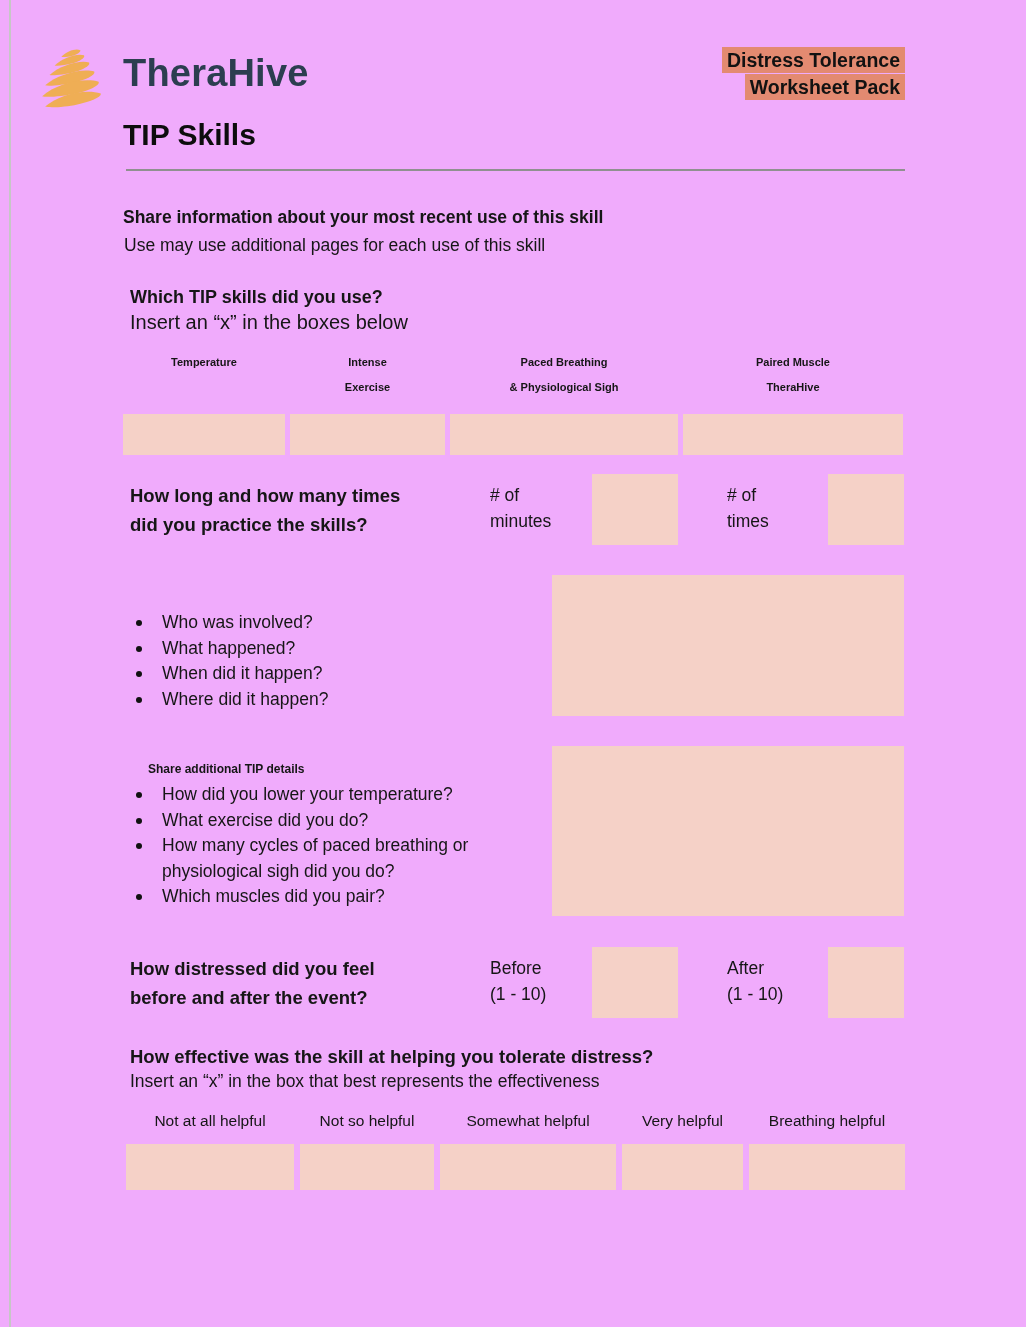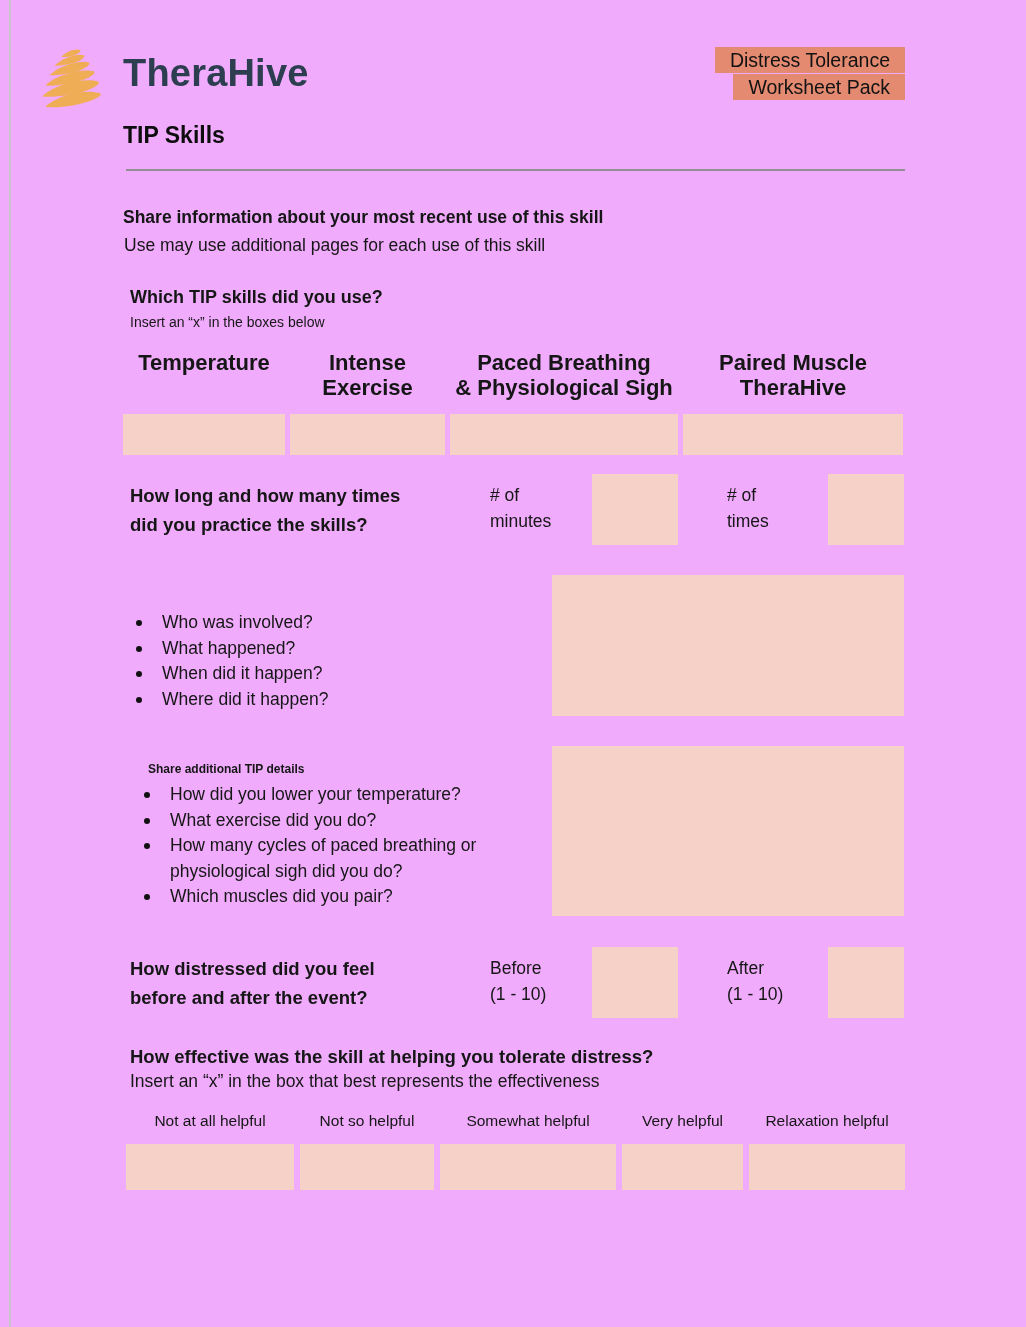--- a/index.html
+++ b/index.html
@@ -12,35 +12,35 @@
     font-family:"Liberation Sans", sans-serif;
     color:#161616;
     overflow:hidden;
   }
   .left-edge { position:absolute; left:9px; top:0; width:2px; height:1327px; background:#c6c6c6; }
 
   
   .logo { position:absolute; left:36px; top:45px; width:74px; height:66px; }
   .brand-name { position:absolute; left:123px; top:52px; font-size:38px; line-height:42px; font-weight:700; color:#2c3e50; letter-spacing:0.2px; }
   .badge { position:absolute; right:121px; top:47px; display:flex; flex-direction:column; align-items:flex-end; }
-  .badge-line { background:#e38a71; color:#121212; font-weight:400; font-size:19.5px; line-height:24px; padding:1px 15px; margin-bottom:1px; white-space:nowrap; }
-  .page-title { position:absolute; left:123px; top:116px; font-size:23px; line-height:38px; font-weight:800; color:#0d0d0d; }
+  .badge-line { background:#e38a71; color:#121212; font-weight:700; font-size:19.5px; line-height:24px; padding:1px 5px; margin-bottom:1px; white-space:nowrap; }
+  .page-title { position:absolute; left:123px; top:116px; font-size:30px; line-height:38px; font-weight:800; color:#0d0d0d; }
   .rule { position:absolute; left:126px; top:169px; width:779px; height:2px; background:#909090; }
 
   
   .intro-heading { position:absolute; left:123px; top:205px; font-size:17.5px; line-height:24px; font-weight:700; }
   .intro-note { position:absolute; left:124px; top:233px; font-size:17.5px; line-height:24px; }
 
   
   .q-skills-heading { position:absolute; left:130px; top:285px; font-size:18px; line-height:24px; font-weight:700; }
-  .q-skills-sub { position:absolute; left:130px; top:310px; font-size:14px; line-height:24px;text-align:center; }
+  .q-skills-sub { position:absolute; left:130px; top:310px; font-size:20px; line-height:24px;text-align:center; }
 
   .skills-grid { position:absolute; left:123px; width:781px; display:grid; grid-template-columns:162px 155px 228px 220px; column-gap:5px; }
   .skills-headers { top:350px; }
-  .skill-head { text-align:center; font-weight:700; font-size:22px; line-height:25px; }
+  .skill-head { text-align:center; font-weight:700; font-size:11px; line-height:25px; }
   .skills-boxes { top:414px; }
   .pink { background:#f5d1c7; }
   .skill-box { height:41px; }
 
   
   .practice-q { position:absolute; left:130px; top:481px; font-size:18.5px; line-height:29px; font-weight:700; }
   .small-label { position:absolute; font-size:17.5px; line-height:26px; }
   .lbl-minutes { left:490px; top:482px; }
   .lbl-times { left:727px; top:482px; }
   .box-minutes { position:absolute; left:592px; top:474px; width:86px; height:71px; }
@@ -50,21 +50,21 @@
   .cause-heading { position:absolute; left:130px; top:584px; font-size:18.5px; line-height:25px; font-weight:700; }
   .bullet-list { position:absolute; display:flex; flex-direction:column; }
   .cause-list { left:136px; top:610px; width:400px; }
   .bullet-item { display:flex; align-items:flex-start; }
   .dot { flex:0 0 auto; width:6px; height:6px; border-radius:50%; background:#111; margin:10px 0 0 0; }
   .bullet-text { font-size:17.5px; line-height:25.5px; padding-left:20px; }
   .big-box-cause { position:absolute; left:552px; top:575px; width:352px; height:141px; }
 
   
   .details-heading { position:absolute; left:148px; top:757px; font-size:12px; line-height:25px; font-weight:700; }
-  .details-list { left:144px; top:782px; width:412px; }
+  .details-list { left:136px; top:782px; width:412px; }
   .big-box-details { position:absolute; left:552px; top:746px; width:352px; height:170px; }
 
   
   .distress-q { position:absolute; left:130px; top:954px; font-size:18.5px; line-height:29px; font-weight:700; }
   .lbl-before { left:490px; top:955px; }
   .lbl-after { left:727px; top:955px; }
   .box-before { position:absolute; left:592px; top:947px; width:86px; height:71px; }
   .box-after { position:absolute; left:828px; top:947px; width:76px; height:71px; }
 
   
@@ -206,21 +206,21 @@
   <div class="box-after pink"></div>
 
   <div class="effect-heading">How effective was the skill at helping you tolerate distress?</div>
   <div class="effect-sub">Insert an “x” in the box that best represents the effectiveness</div>
 
   <div class="effect-grid effect-labels">
     <div class="effect-label">Not at all helpful</div>
     <div class="effect-label">Not so helpful</div>
     <div class="effect-label">Somewhat helpful</div>
     <div class="effect-label">Very helpful</div>
-    <div class="effect-label">Relaxation helpful</div>
+    <div class="effect-label">Breathing helpful</div>
   </div>
 
   <div class="effect-grid effect-boxes">
     <div class="effect-box pink"></div>
     <div class="effect-box pink"></div>
     <div class="effect-box pink"></div>
     <div class="effect-box pink"></div>
     <div class="effect-box pink"></div>
   </div>
 </div>

